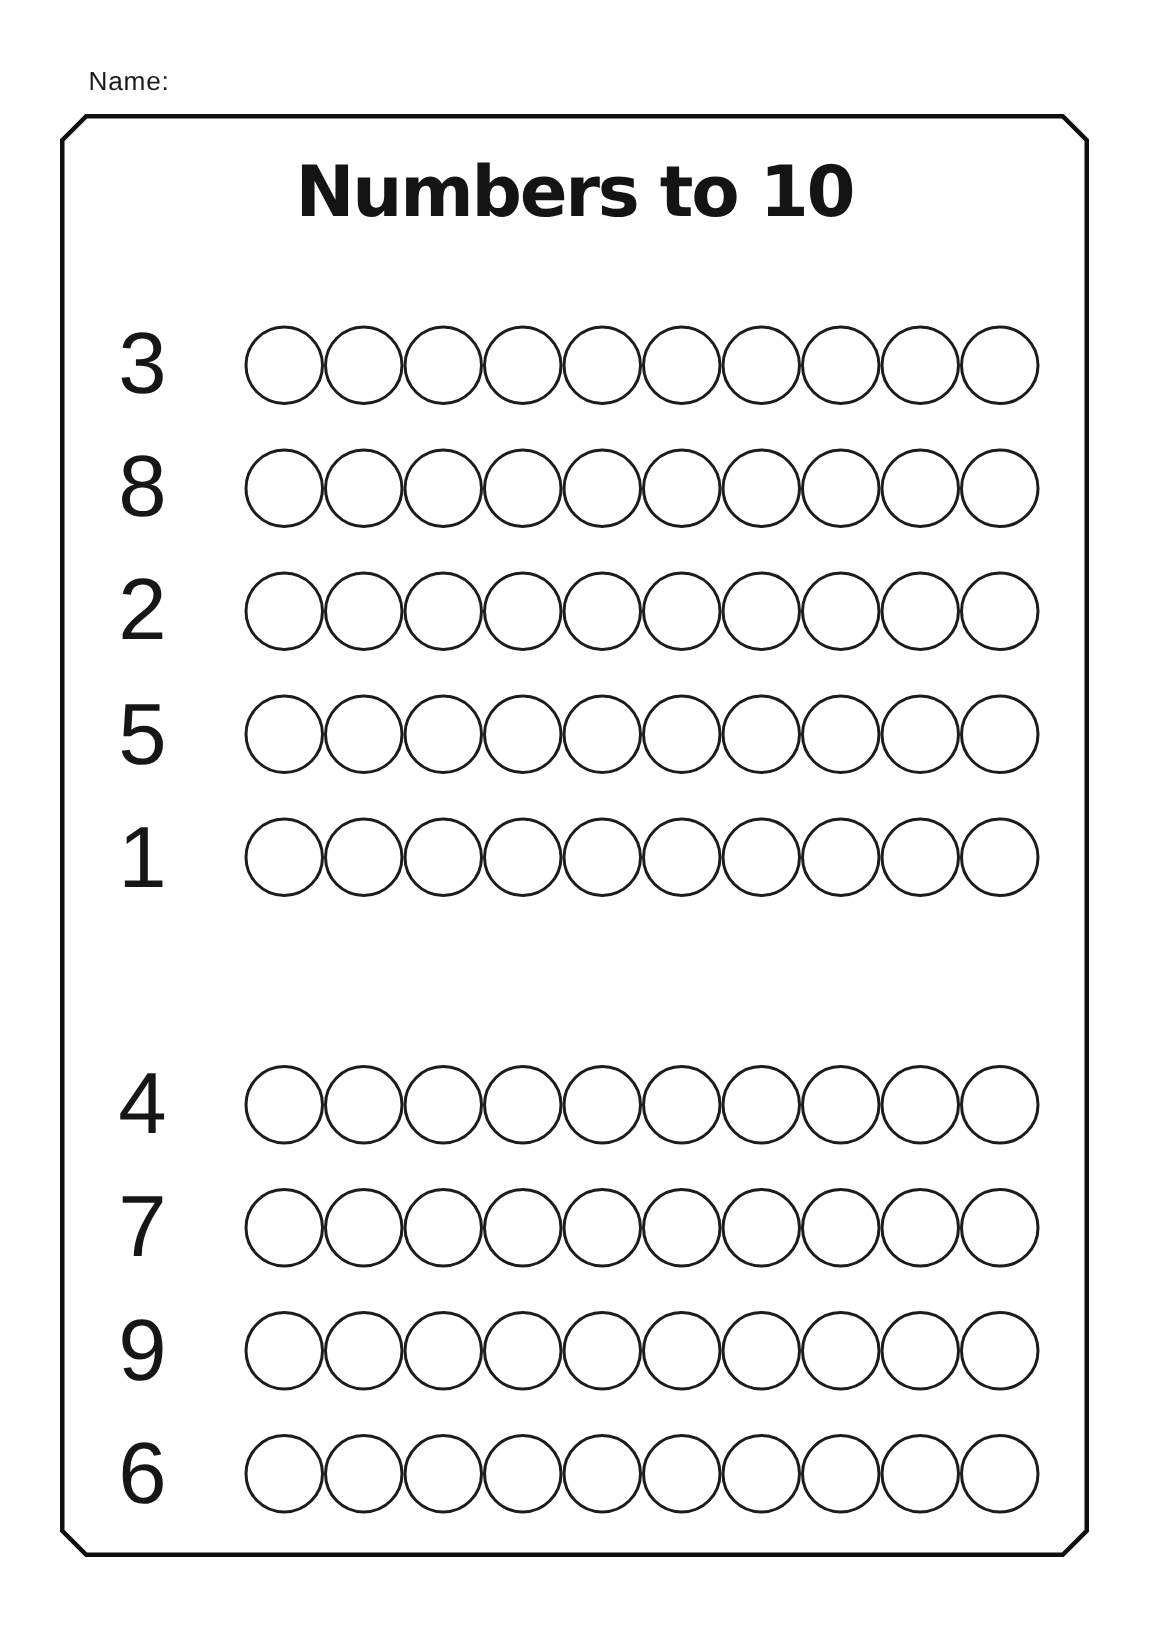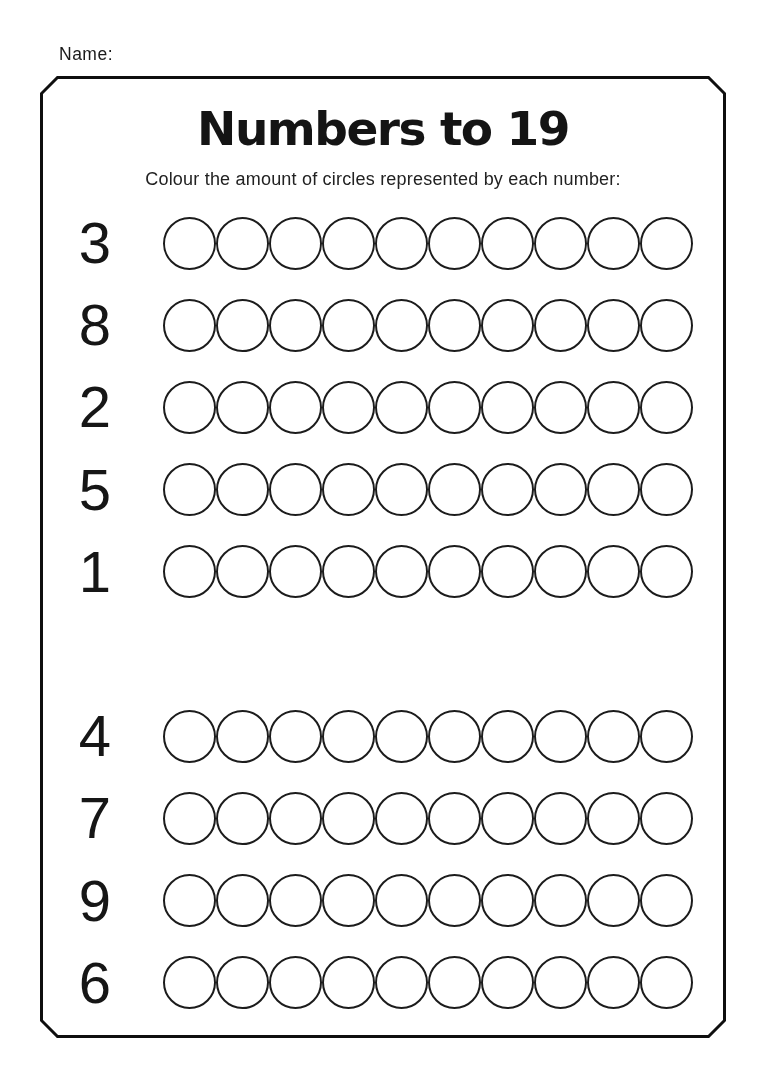--- a/index.html
+++ b/index.html
@@ -109,22 +109,21 @@
 <body>
 
 <div class="canvas">
   <div class="name-label">Name:</div>
 
   <div class="sheet">
     <svg class="frame-border" viewBox="0 0 686 962" aria-hidden="true">
       <path d="M 17.5 1.5 H 668.5 L 684.5 17.5 V 944.5 L 668.5 960.5 H 17.5 L 1.5 944.5 V 17.5 Z" fill="none" stroke="currentColor" stroke-width="3" stroke-linejoin="miter"></path>
     </svg>
 
-    <h1 class="title">Numbers to 19</h1>
-    <p class="instruction">Colour the amount of circles represented by each number:</p>
+    <h1 class="title">Numbers to 10</h1>
 
     <div class="rows" id="rows">
         <div class="row" style="top: 126px;">
           <div class="num">3</div>
           <div class="circles">
             <div class="circle"></div>
             <div class="circle"></div>
             <div class="circle"></div>
             <div class="circle"></div>
             <div class="circle"></div>

